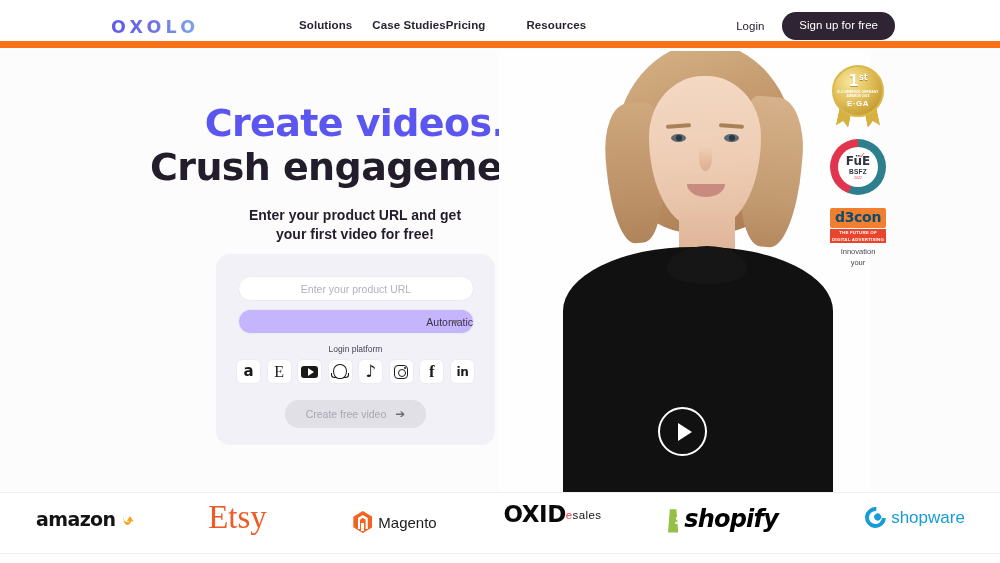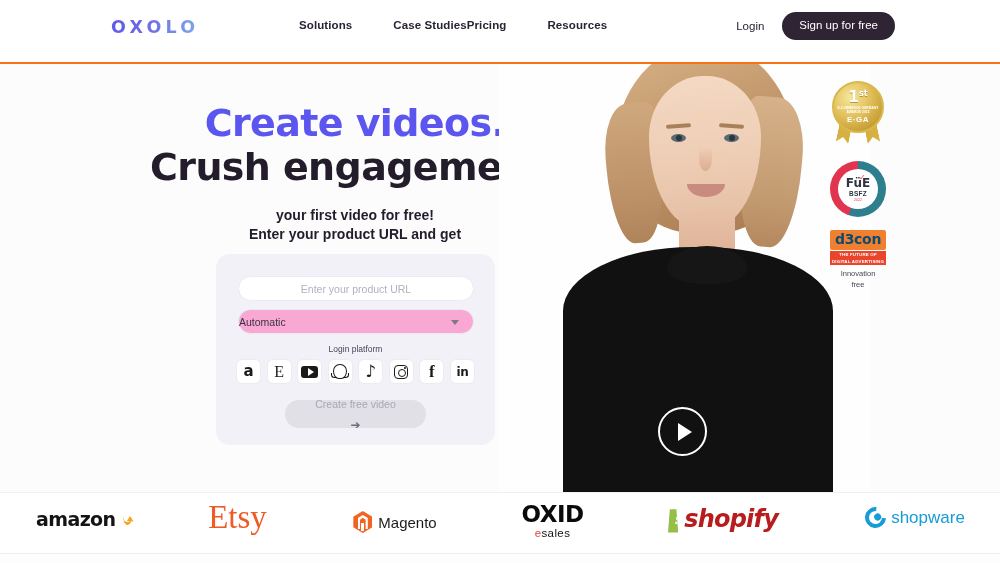--- a/index.html
+++ b/index.html
@@ -6,41 +6,41 @@
   html, body {
     width: 1000px; height: 563px;
     font-family: "Liberation Sans", sans-serif;
     background: #ffffff;
     overflow: hidden;
   }
   .page { position: relative; width: 1000px; height: 563px; background: #fdfdfd; }
 
   
   .nav {
-    position: absolute; top: 0; left: 0; width: 1000px; height: 64px;
+    position: absolute; top: 0; left: 0; width: 1000px; height: 48px;
     background: #ffffff;
-    border-bottom: 2px solid #f97316;
+    border-bottom: 7px solid #f97316;
     display: flex; align-items: center;
     z-index: 40;
   }
   .logo {
     position: absolute; left: 111px; top: 17px;
     font-size: 17.5px; font-weight: 700; letter-spacing: 4.2px;
     background: linear-gradient(90deg, #5b5be8 0%, #6f6fe6 45%, #7da9e8 100%);
     -webkit-background-clip: text; background-clip: text;
     -webkit-text-fill-color: transparent; color: #6b6be6;
     font-family: "DejaVu Sans", sans-serif;
     white-space: nowrap;
   }
   .nav-links { position: absolute; left: 299px; top: 19px; display: flex; gap: 0; }
   .nav-link {
     font-size: 11.5px; font-weight: 700; color: #2a2333;
     letter-spacing: .1px; cursor: pointer; white-space: nowrap;
   }
-  .nav-link.n0 { margin-right: 41px; }
+  .nav-link.n0 { margin-right: 20px; }
   .nav-link.n1 { }
   .nav-link.n2 { margin-right: 41px; }
   .nav-right { position: absolute; right: 105px; top: 12px; display: flex; align-items: center; gap: 18px; }
   .login-link { font-size: 11.5px; color: #2a2333; font-weight: 400; cursor: pointer; }
   .signup-btn {
     background: #2e2433; color: #fff; font-size: 11.5px; font-weight: 400;
     border: none; border-radius: 20px; padding: 8px 17px; cursor: pointer;
     white-space: nowrap; line-height: 1;
   }
 
@@ -141,22 +141,22 @@
   }
   .url-input {
     position: absolute; left: 22px; top: 22px; width: 236px; height: 25px;
     background: #ffffff; border: 1px solid #eceaf3; border-radius: 14px;
     text-align: center; font-size: 10.5px; color: #3a3347;
     font-family: "Liberation Sans", sans-serif; outline: none;
   }
   .url-input::placeholder { color: #b4b0c0; }
   .select-wrap {
     position: absolute; left: 22px; top: 55px; width: 236px; height: 25px;
-    background: #f9a8d4; border: 1px solid #eceaf3; border-radius: 14px;
-    display: flex; align-items: center; justify-content: flex-start; cursor: pointer;
+    background: #c4b5fd; border: 1px solid #eceaf3; border-radius: 14px;
+    display: flex; align-items: center; justify-content: flex-end; cursor: pointer;
   }
   .select-label { font-size: 10.5px; color: #3a3347; }
   .caret {
     position: absolute; right: 14px; top: 10px;
     width: 0; height: 0;
     border-left: 4px solid transparent; border-right: 4px solid transparent;
     border-top: 5px solid #7c7789;
   }
   .select-platform-lbl {
     position: absolute; left: 0; top: 90px; width: 279px; text-align: center;
@@ -170,28 +170,27 @@
     width: 25px; height: 25px; background: #ffffff; border: 1px solid #eceaf3;
     border-radius: 6px; display: flex; align-items: center; justify-content: center;
     cursor: pointer; position: relative;
   }
   .cta-btn {
     position: absolute; left: 69px; top: 146px; width: 141px; height: 28px;
     background: #e1e0e6; border: none; border-radius: 15px;
     color: #a9a6b2; font-size: 10.5px; cursor: default;
     display: flex; align-items: center; justify-content: center; gap: 9px;
     font-family: "Liberation Sans", sans-serif;
-    flex-direction: column;
   }
   .cta-arrow { font-size: 12px; color: #6e6b79; line-height: 1; }
 
   
   .badges { position: absolute; left: 828px; top: 14px; width: 60px; }
   .badge-medal {
-    position: relative; width: 58px; height: 64px; margin: 16px auto;
+    position: relative; width: 58px; height: 64px; margin: 0 auto;
   }
   .medal-circle {
     position: absolute; left: 3px; top: 0; width: 52px; height: 52px;
     border-radius: 50%;
     background: radial-gradient(circle at 34% 30%, #f6e79a 0%, #e2c15d 42%, #c49b30 80%, #a8801f 100%);
     border: 2px solid #d9b84c;
     display: flex; flex-direction: column; align-items: center; justify-content: center;
   }
   .medal-1st { font-size: 15px; font-weight: 700; color: #ffffff; line-height: 1;
                text-shadow: 0 1px 0 rgba(120,90,10,.5); font-family: "DejaVu Sans", sans-serif; }
@@ -264,32 +263,32 @@
   .mag-hex:after {
     content:""; position:absolute; left:4.5px; top:4px; width:10px; height:14px;
     background:#ffffff;
     clip-path: polygon(0 100%, 0 22%, 50% 0, 100% 22%, 100% 100%, 78% 100%, 78% 34%, 50% 20%, 22% 34%, 22% 100%);
   }
   .mag-hex:before {
     content:""; position:absolute; left:8px; top:12px; width:3px; height:8px;
     background:#ffffff; z-index: 2;
   }
   .mag-txt { font-size: 15px; color: #1c1c1c; font-family: "Liberation Sans", sans-serif; }
-  .b-oxid { left: 505px; top: 10px; width: 95px; flex-direction: column; }
+  .b-oxid { left: 505px; top: 10px; width: 95px; flex-direction: row; }
   .oxid-txt { font-size: 23px; font-weight: 700; color: #0a0a0a; letter-spacing: -0.5px;
               font-family: "DejaVu Sans", sans-serif; line-height: 1; }
   .oxid-sub { font-size: 11.5px; color: #111; letter-spacing: .4px; margin-top: 1px; }
   .oxid-sub .e { color: #e8424a; }
   .b-shopify { left: 668px; top: 12px; width: 110px; gap: 6px; }
   .shop-bag { width: 23px; height: 27px; background: #95bf47;
               clip-path: polygon(18% 14%, 82% 14%, 100% 100%, 0 100%);
               position: relative; }
   .shop-bag:after { content:"s"; position:absolute; left:7px; top:5px; color:#fff;
               font-size:14px; font-style: italic; font-weight:700; font-family:"DejaVu Sans",sans-serif; }
-  .shop-txt { font-size: 24px; font-weight: 700; font-style: italic; color: #b91c1c;
+  .shop-txt { font-size: 24px; font-weight: 700; font-style: italic; color: #000000;
               letter-spacing: -0.8px; font-family: "DejaVu Sans", sans-serif; }
   .b-shopware { left: 855px; top: 14px; width: 120px; gap: 5px; }
   .sw-ico { width: 21px; height: 21px; border-radius: 50%;
             border: 4px solid #179cd7; border-right-color: transparent;
             transform: rotate(-40deg); position: relative; }
   .sw-ico:after { content:""; position:absolute; left:5px; top:4px; width:7px; height:7px;
             border-radius:50%; background:#179cd7; }
   .sw-txt { font-size: 17px; color: #179cd7; font-family: "Liberation Sans", sans-serif; }
 
   
@@ -337,22 +336,22 @@
     </div>
   </div>
 
   <div class="hero">
 
     <div class="headline">
       <div class="h-line1">Create videos.</div>
       <div class="h-line2">Crush engagement.</div>
     </div>
     <div class="subhead">
+      <div>Enter your product URL and get</div>
       <div>your first video for free!</div>
-      <div>Enter your product URL and get</div>
     </div>
 
     <div class="form-card">
       <input class="url-input" type="text" placeholder="Enter your product URL" style="">
       <div class="select-wrap">
         <span class="select-label">Automatic</span>
         <span class="caret"></span>
       </div>
       <div class="select-platform-lbl">Login platform</div>
 
@@ -433,21 +432,21 @@
           <div class="fue-year">2022</div>
         </div>
       </div>
 
       <div class="badge-d3con">
         <div class="d3-box">d3con</div>
         <div class="d3-tag1">THE FUTURE OF</div>
         <div class="d3-tag2">DIGITAL ADVERTISING</div>
         <div class="d3-cap">
           <div>Innovation</div>
-          <div>free</div>
+          <div>your</div>
         </div>
       </div>
 
     </div>
   </div>
 
   <div class="logo-bar">
 
     <div class="brand b-amazon">
       <div class="amz-txt">amazon</div>

